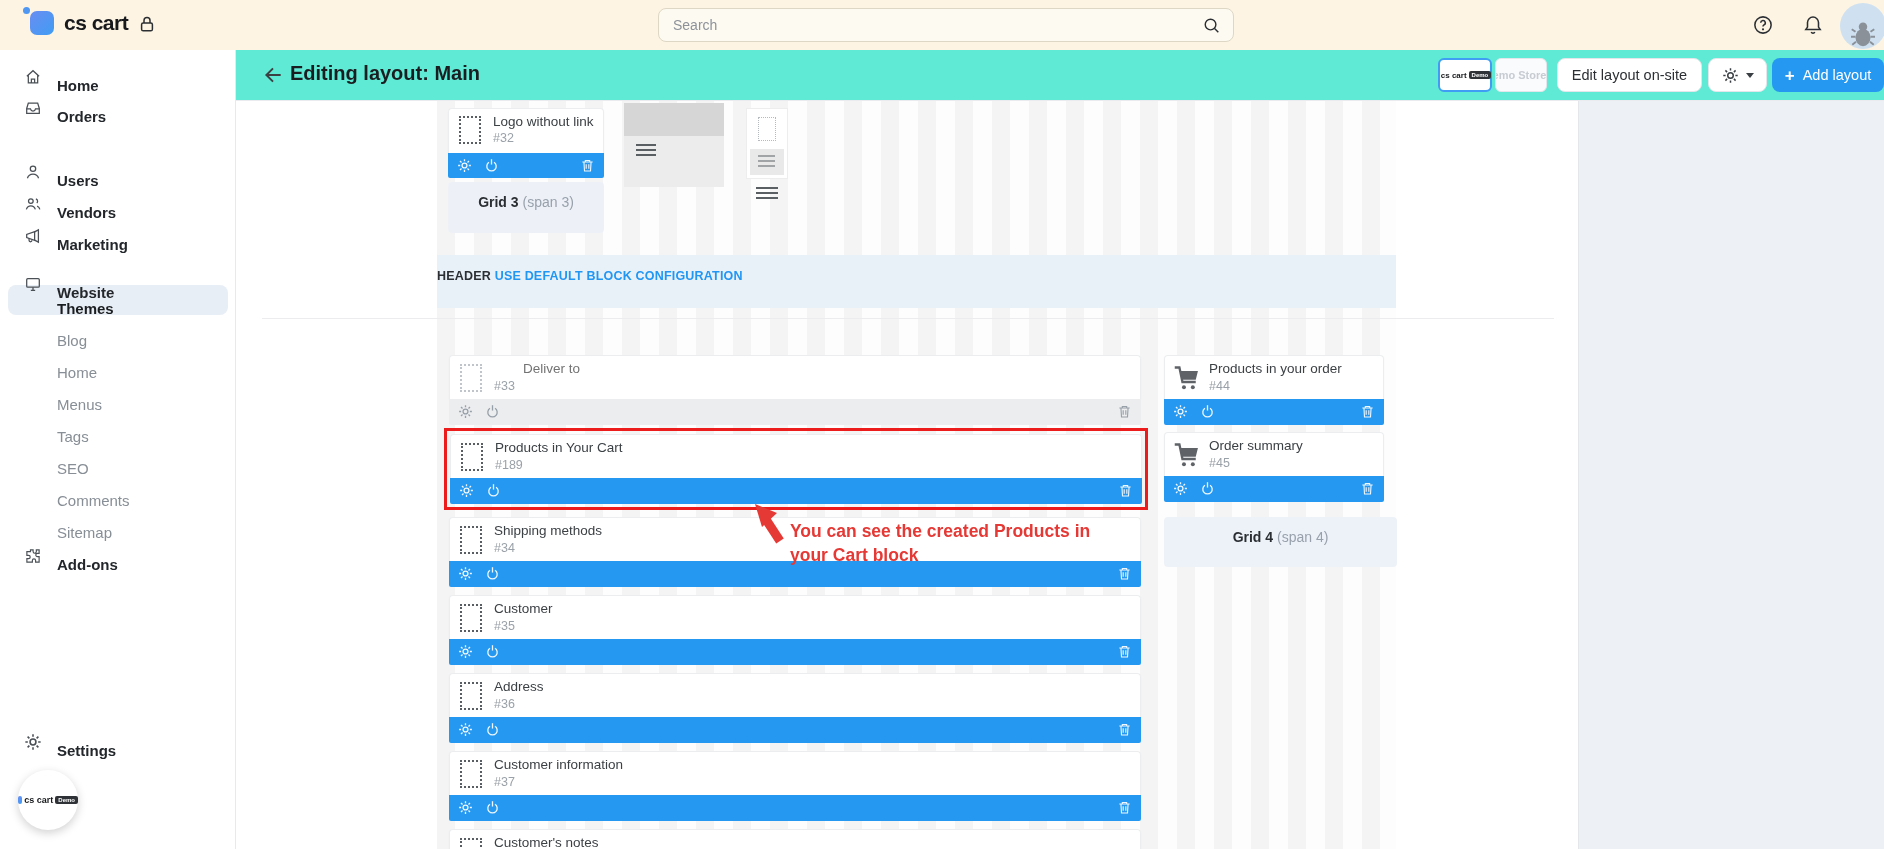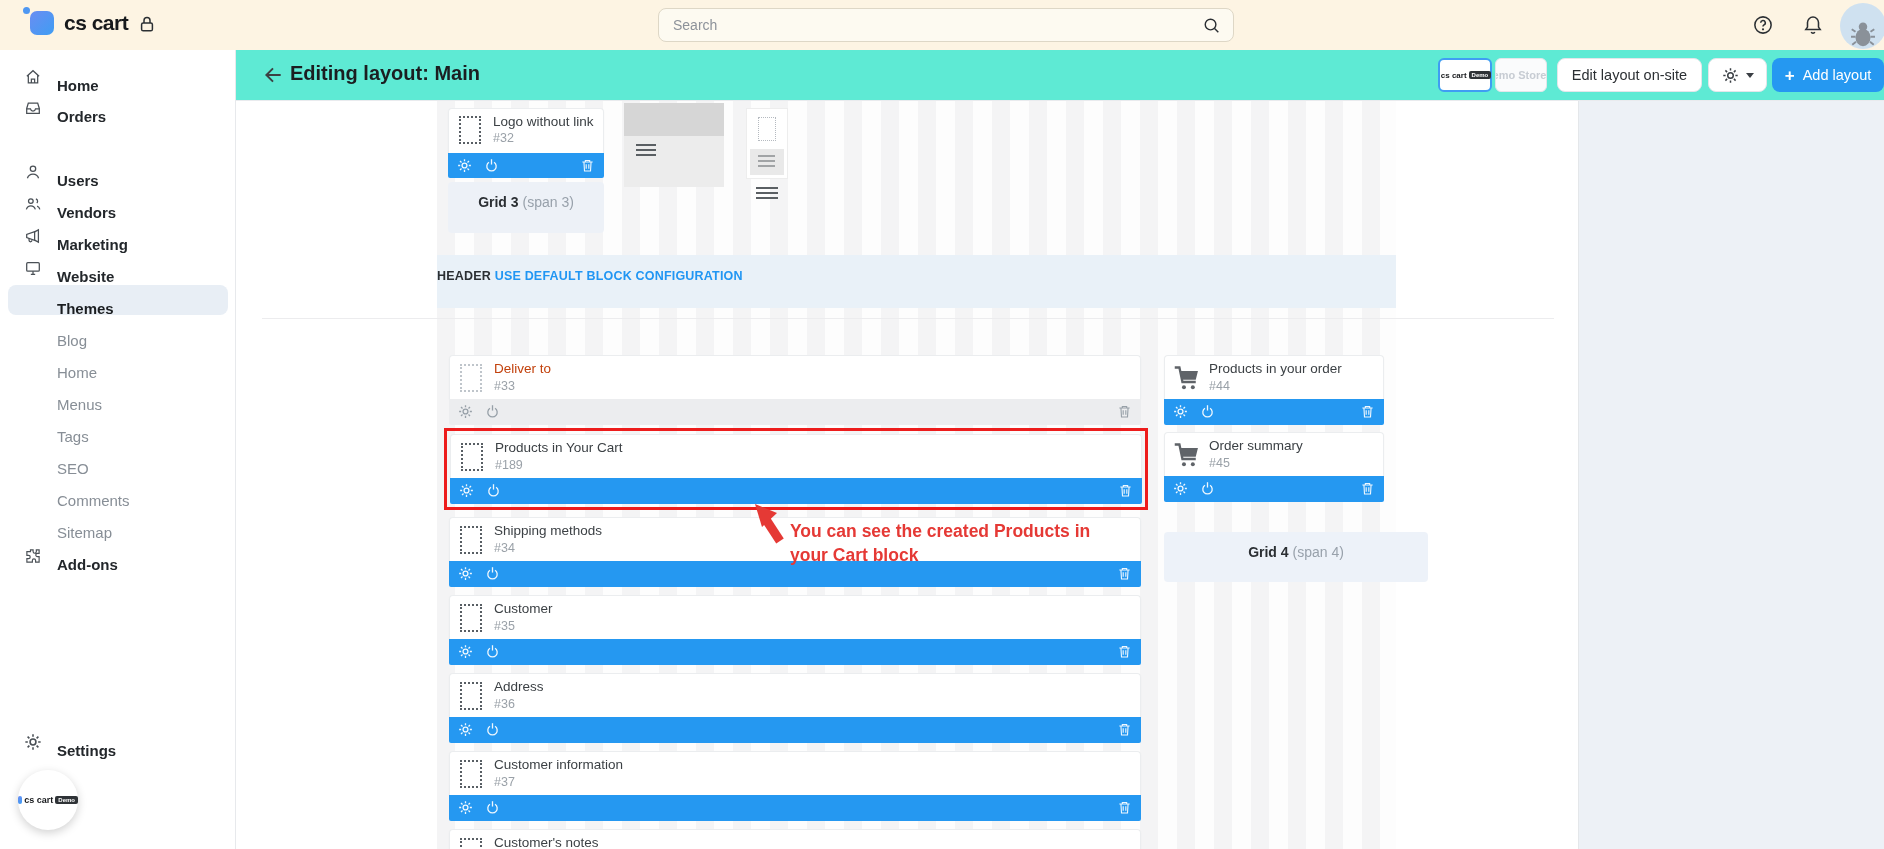--- a/index.html
+++ b/index.html
@@ -59,21 +59,21 @@
 
   
   .blk { position:absolute; }
   .blk-card { position:relative; width:100%; height:44px; background:#fff; border:1px solid #ebedef; border-bottom:none; border-radius:4px 4px 0 0; box-shadow:0 1px 2px rgba(0,0,0,.04); }
   .dashed-ic { position:absolute; left:10px; top:8px; width:22px; height:28px; border:2px dotted #585e64; }
   .blk-title { position:absolute; left:44px; top:5px; font-size:13.5px; color:#3c4145; white-space:nowrap; }
   .blk-id { position:absolute; left:44px; top:23px; font-size:12.5px; color:#9aa1a8; }
   .blk-bar { position:relative; width:100%; height:26px; background:#2598f1; border-radius:0 0 2px 2px; }
   .bar-ic { position:absolute; top:5px; color:rgba(255,255,255,.92); cursor:pointer; }
   .bar-gear { left:9px; } .bar-power { left:36px; } .bar-trash { right:9px; }
-  .blk.disabled .blk-title { color:#c2410c; }
+  .blk.disabled .blk-title { color:#737373;margin-left:29px; }
   .blk.disabled .dashed-ic { border-color:#bfc5cb; }
   .blk.disabled .blk-bar { background:#ecedef; }
   .blk.disabled .bar-ic { color:#97a0a8; }
   .cart-ic { position:absolute; left:8px; top:8px; width:28px; height:28px; color:#5f6368; }
 
   .grid-box { position:absolute; background:#edf1f7; border-radius:4px; text-align:center; padding-top:12px; font-size:14px; }
   .grid-box b { color:#2b2f33; } .grid-box span { color:#98a1ab; }
 
   .hdr-bar { left:201px; top:154px; width:959px; height:53px; background:#e9f1f8; text-align:left; padding-top:14px; font-size:12.5px; font-weight:bold; letter-spacing:.2px; }
   .hdr-bar .static { color:#2b2f33; }
@@ -238,21 +238,21 @@
         <use href="#i-vendors"></use>
       </svg>
     <span class="s-lbl">Vendors</span>
   </div>
   <div class="side-item abs" style="top:171px">
     <svg class="ic s-ic" width="18" height="18">
         <use href="#i-megaphone"></use>
       </svg>
     <span class="s-lbl">Marketing</span>
   </div>
-  <div class="side-item abs" style="top:203px">
+  <div class="side-item abs" style="top:219px">
     <svg class="ic s-ic" width="18" height="18">
         <use href="#i-monitor"></use>
       </svg>
     <span class="s-lbl">Website</span>
   </div>
   <div class="side-item abs selected" style="top:235px">
     <span class="s-lbl">Themes</span>
   </div>
   <div class="side-item abs sub" style="top:267px">
     <span class="s-lbl">Blog</span>
@@ -526,21 +526,21 @@
         </svg>
       <svg class="ic bar-ic bar-power" width="15" height="15">
           <use href="#i-power"></use>
         </svg>
       <svg class="ic bar-ic bar-trash" width="15" height="15">
           <use href="#i-trash"></use>
         </svg>
     </div>
   </div>
 
-  <div class="grid-box" style="left:928px;top:431px;width:264px;height:50px;background:#edf2f9">
+  <div class="grid-box" style="left:928px;top:416px;width:233px;height:50px;background:#edf2f9">
     <b>Grid 4</b> <span>(span 4)</span>
   </div>
 
   <svg class="abs annot-arrow" width="40" height="42" viewBox="0 0 40 42">
     <line x1="28" y1="38" x2="13" y2="15" stroke="#e53935" stroke-width="9"></line>
     <polygon points="3,1 25,10 10,24" fill="#e53935"></polygon>
   </svg>
   <div class="annot-text abs">
     <div>You can see the created Products in</div>
     <div>your Cart block</div>

